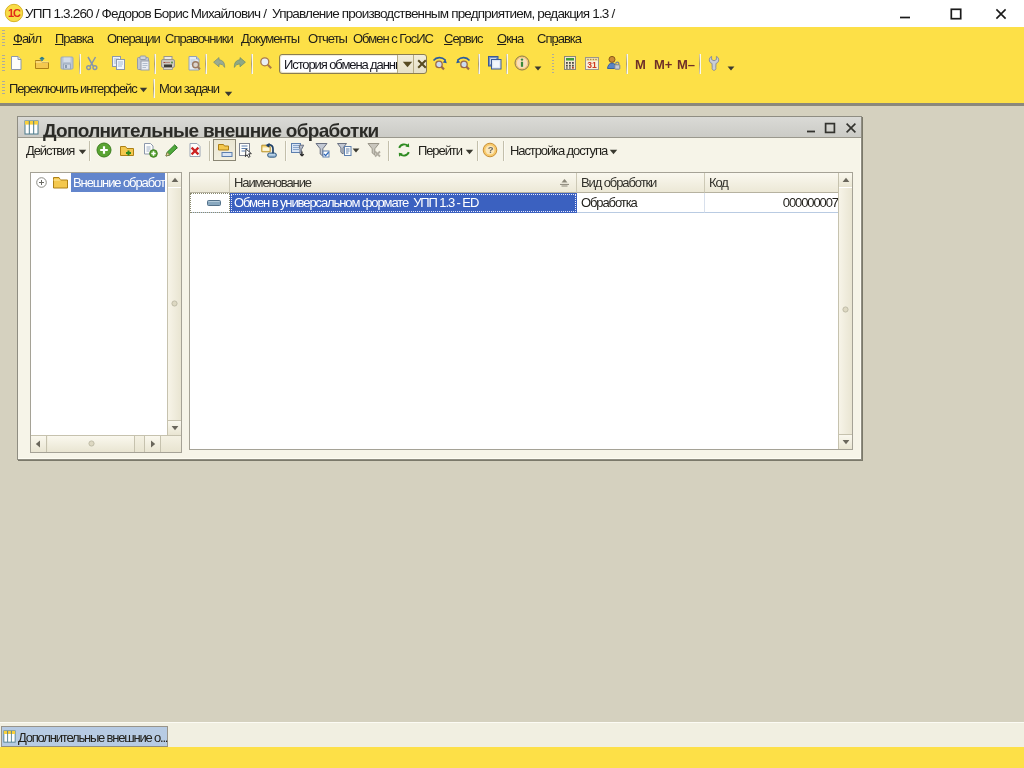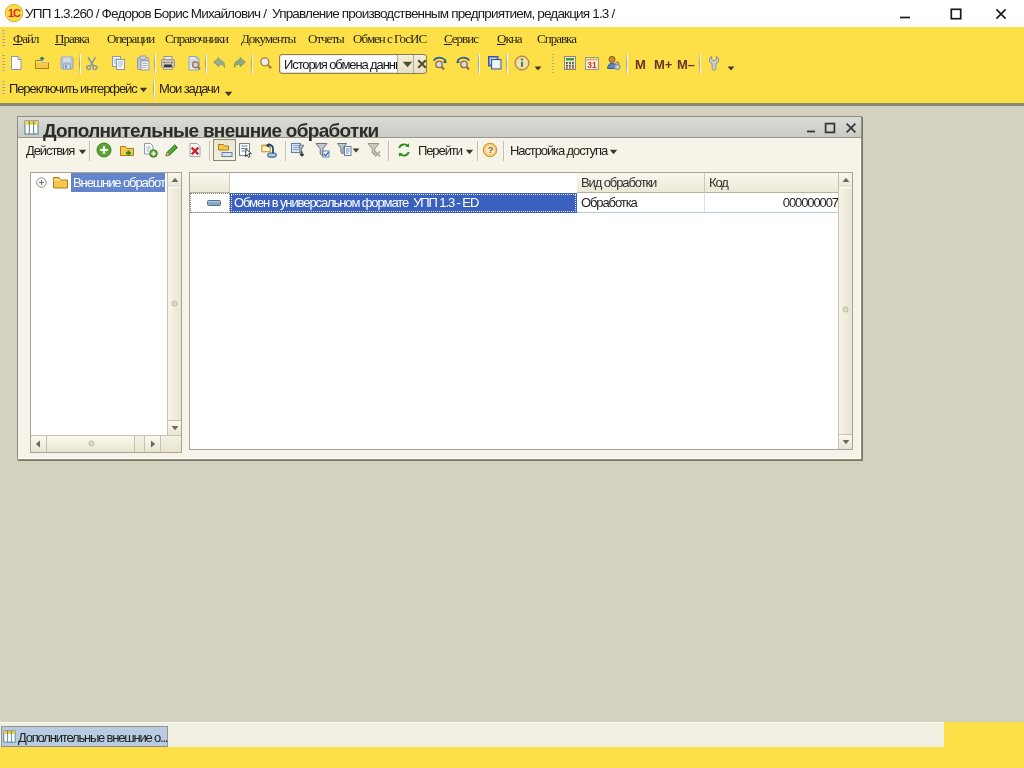--- a/index.html
+++ b/index.html
@@ -6,21 +6,21 @@
   html,body { width:1024px; height:768px; overflow:hidden; }
   body { font-family:"Liberation Sans", sans-serif; }
   #app { position:relative; width:1024px; height:768px; background:#fde047; font-size:13px; color:#201f1a; letter-spacing:-1.1px;}
   .abs { position:absolute; }
   .nw { white-space:nowrap; }
 
   #titlebar { left:0; top:0; width:1024px; height:27px; background:#ffffff; }
   #titletext { left:25px; top:6px; font-size:13.5px; color:#1a1a1a; letter-spacing:-0.82px; }
 
   #menubar { left:0; top:27px; width:1024px; height:23px; letter-spacing:-1.0px; }
-  #menubar span { position:absolute; top:4px;font-family:Liberation Serif, serif; }
+  #menubar span { position:absolute; top:4px; }
 
   #toolbar1 { left:0; top:50px; width:1024px; height:28px; }
   #toolbar2 { left:0; top:78px; width:1024px; height:22px; }
   .tsep { position:absolute; top:4px; width:1px; height:20px; background:linear-gradient(#d8cfae,#ab9d6e,#d8cfae); box-shadow:1px 0 0 #faf8ee; }
   .grip { position:absolute; left:2px; top:5px; width:3px; height:18px;
           background:repeating-linear-gradient(to bottom,#b0ac9a 0 1px,transparent 1px 3px); }
   .ico { position:absolute; top:5px; width:16px; height:16px; }
 
   #mdi { left:0; top:106px; width:1024px; height:616px; background:#d5d1bf; }
   #mdiline { left:0; top:103px; width:1024px; height:3px; background:#8a887d; box-shadow:0 1px 0 #e8e5d6; }
@@ -36,21 +36,21 @@
 
   #treebox { position:absolute; left:12px; top:7px; width:152px; height:281px; border:1px solid #a5a296; background:#fff; }
   .sbv { position:absolute; background:linear-gradient(90deg,#f4f1e3,#e8e4d0); }
   .sbh { position:absolute; background:linear-gradient(#f4f1e3,#e8e4d0); }
   .sbtn { position:absolute; background:linear-gradient(#faf8ee,#e9e5d2); border:1px solid #c6c2ae; }
 
   #tablebox { position:absolute; left:171px; top:7px; width:664px; height:278px; border:1px solid #a5a296; background:#fff; }
   .hcell { position:absolute; top:0; height:20px; background:linear-gradient(#faf8ef,#ece8d6); border-right:1px solid #cdc9b6; border-bottom:1px solid #b6b2a0; color:#32312b; }
   .hcell span { position:absolute; left:4px; top:2px; }
 
-  #taskbar { left:0; top:722px; width:944px; height:25px; background:#f1efe1; border-top:1px solid #fcfbf4;padding-left:20px; }
+  #taskbar { left:0; top:722px; width:1024px; height:25px; background:#f1efe1; border-top:1px solid #fcfbf4;padding-left:20px; }
   #tab1 { position:absolute; left:1px; top:3px; width:167px; height:21px; background:#b7cbe3; border:1px solid #98948a; border-bottom-color:#8f8d82; }
   #statusbar { left:0; top:747px; width:1024px; height:21px; background:#f1efe1; border-top:1px solid #dcd8c6; }
   .spanel { position:absolute; top:2px; height:17px; border:1px solid #cdc9b6; }
 </style>
 </head>
 <body>
 <div id="app">
 
   <div id="titlebar" class="abs">
     <svg class="abs" style="left:4px;top:3px" width="20" height="20" viewBox="0 0 20 20">
@@ -413,20 +413,27 @@
           <div class="sbtn" style="left:113px;top:0;width:17px;height:16px;border:none;border-left:1px solid #c6c2ae;border-right:1px solid #c6c2ae;">
             <svg class="abs" style="left:5px;top:4px" width="6" height="8" viewBox="0 0 6 8">
                 <path d="M5.2 4L1 7.4V.6z" fill="#6a675c"></path>
               </svg>
           </div>
         </div>
       </div>
 
       <div id="tablebox">
         <div class="hcell" style="left:0;width:40px;"></div>
+        <div class="hcell" style="left:40px;width:347px;">
+            <span>Наименование</span>
+          <svg class="abs" style="right:6px;top:6px" width="11" height="8" viewBox="0 0 11 8">
+              <path d="M5.5 0l3 3.4h-6z" fill="#8a8678"></path>
+              <path d="M1 5.4h9M2.5 7h6" stroke="#8a8678"></path>
+            </svg>
+        </div>
         <div class="hcell" style="left:387px;width:128px;">
             <span>Вид обработки</span>
           </div>
         <div class="hcell" style="left:515px;width:133px;border-right:none;">
             <span>Код</span>
           </div>
 
         <div class="abs" style="left:0;top:20px;width:40px;height:20px;border-bottom:1px solid #b9cbe2;outline:1px dotted #8a8a6e;outline-offset:-1px;">
           <svg class="abs" style="left:17px;top:7px" width="14" height="6" viewBox="0 0 14 6">
               <rect x=".5" y=".5" width="13" height="5" rx="1" fill="#89a8bf" stroke="#53718a"></rect>

